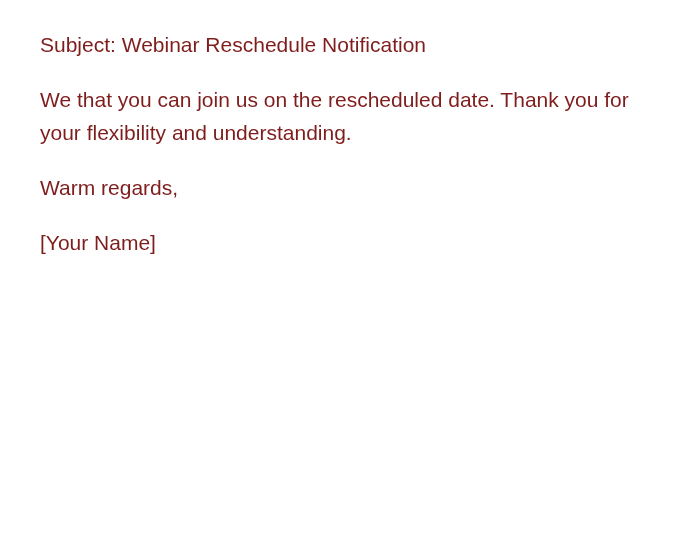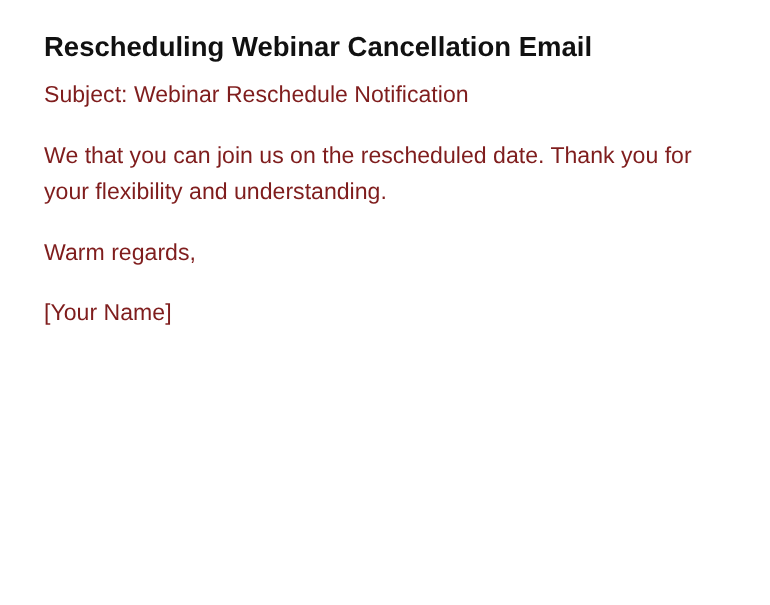--- a/index.html
+++ b/index.html
@@ -34,21 +34,20 @@
     font-weight: 400;
     color: #7f1d1d;
     margin: 0 0 22px 0;
     max-width: 590px;
   }
 </style>
 </head>
 <body>
 
 <div class="doc">
-  <h1 class="doc-title">Rescheduling Webinar Cancellation Email</h1>
 
   <p class="doc-par">Subject: Webinar Reschedule Notification</p>
 
 
 
 
   <p class="doc-par">We that you can join us on the rescheduled date. Thank you for your flexibility and understanding.</p>
 
   <p class="doc-par">Warm regards,</p>
 

